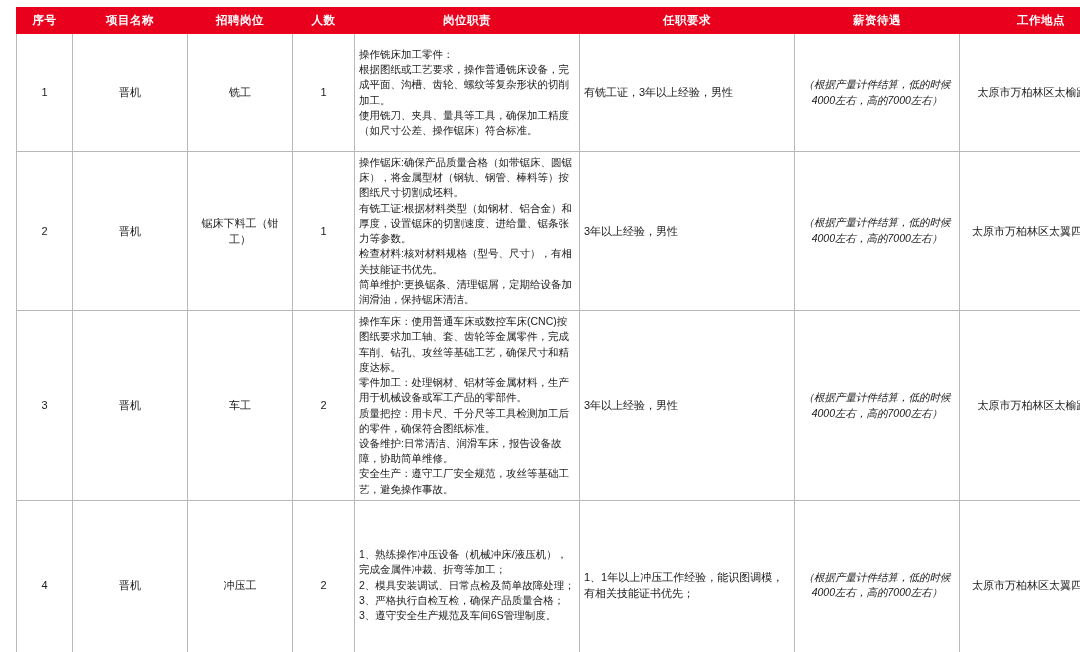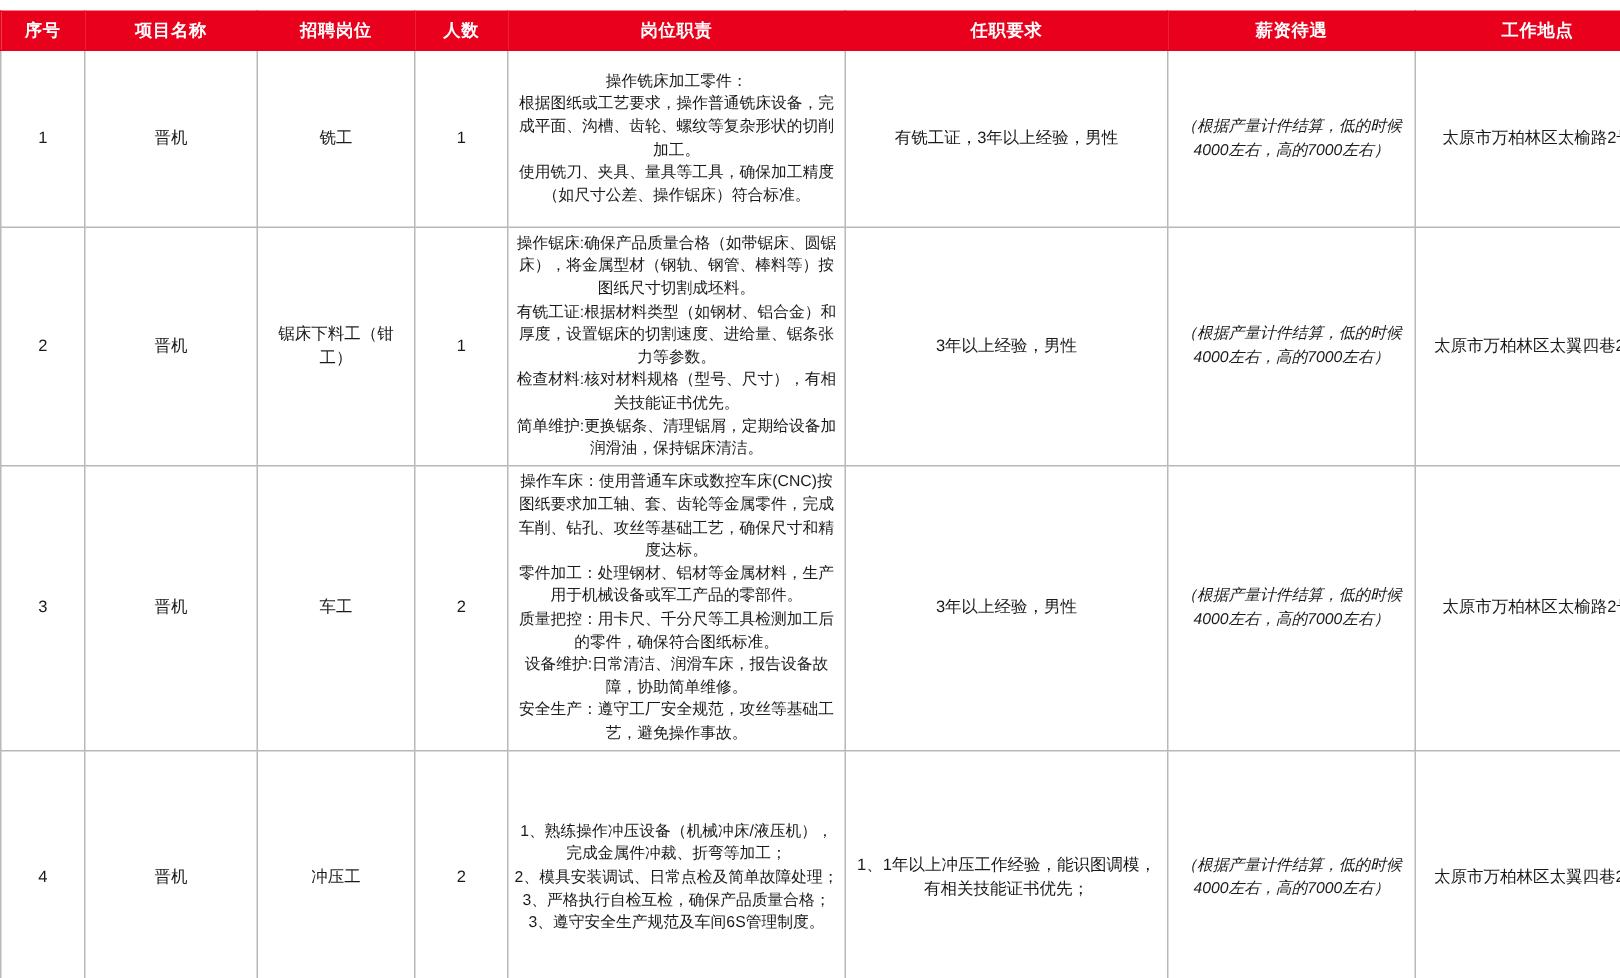--- a/index.html
+++ b/index.html
@@ -12,34 +12,33 @@
     height: 652px;
     font-family: "Liberation Sans", "DejaVu Sans", sans-serif;
     color: #1a1a1a;
     overflow: hidden;
   }
   .sheet {
     width: 1080px;
     height: 652px;
     position: relative;
     box-sizing: border-box;
-    padding: 7px 7px 0 0;
+    padding: 7px 7px 0 16px;
   }
   table.job-table {
     border-collapse: collapse;
     width: 1066px;
     table-layout: fixed;
   }
   table.job-table th,
   table.job-table td {
     border: 1px solid #b8b8b8;
     vertical-align: middle;
     padding: 3px 4px;
     box-sizing: border-box;
-    text-align: center;
   }
   table.job-table thead th {
     background: #e8001c;
     color: #ffffff;
     font-size: 11.5px;
     font-weight: bold;
     text-align: center;
     height: 26px;
     border: 1px solid #e8001c;
     letter-spacing: 0.5px;
@@ -57,21 +56,20 @@
     word-break: break-all;
   }
   td.c-req {
     text-align: left;
     font-size: 11px;
     line-height: 1.5;
     padding: 6px 6px;
     word-break: break-all;
   }
   td.c-req.center {
-    text-align: center;
     margin-top: 48px;
   }
   td.c-salary {
     text-align: center;
     font-size: 10.5px;
     line-height: 1.5;
     padding: 6px 8px;
     font-style: italic;
   }
   td.c-loc {

